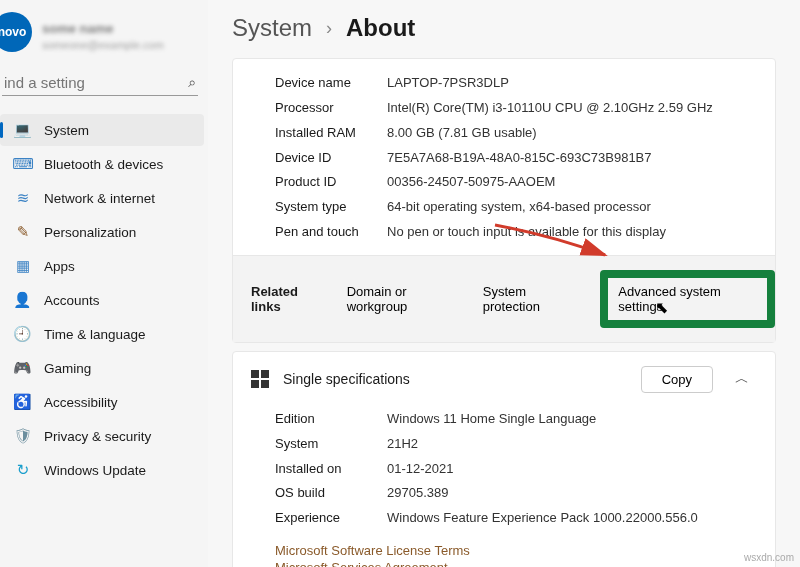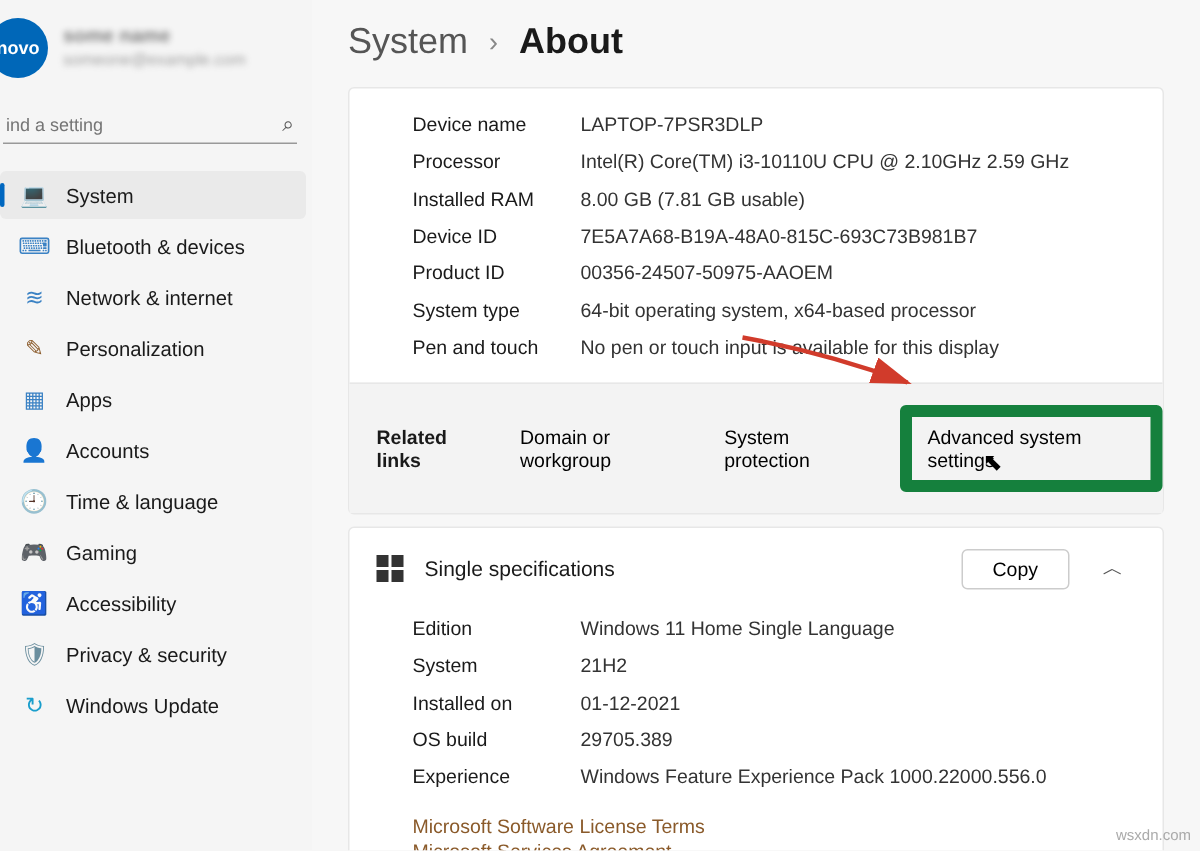--- a/index.html
+++ b/index.html
@@ -1,25 +1,25 @@
 <!DOCTYPE html>
 <html><head>
 <meta charset="utf-8">
 <style>
 * { box-sizing: border-box; margin: 0; padding: 0; }
 body { font-family: "Segoe UI", sans-serif; font-size: 13px; color: #1a1a1a; background: #f5f5f5; width: 800px; height: 567px; overflow: hidden; position: relative; }
 .layout { display: flex; height: 100%; }
 .sidebar { width: 208px; background: #f5f5f5; padding: 8px 0 0 0; flex-shrink: 0; }
-.profile { display: flex; align-items: center; gap: 10px; padding: 4px 10px 18px 0; }
+.profile { display: flex; align-items: flex-end; gap: 10px; padding: 4px 10px 18px 0; }
 .avatar { width: 40px; height: 40px; border-radius: 50%; background: #0067b8; color: #fff; display: flex; align-items: center; justify-content: center; font-size: 12px; font-weight: 600; margin-left: -8px; }
 .profile-text { filter: blur(2.2px); opacity: 0.55; line-height: 1.3; }
 .profile-text .name { font-weight: 600; }
 .profile-text .email { font-size: 11px; color: #555; }
 .search { display: flex; align-items: center; border-bottom: 1px solid #999; margin: 0 10px 18px 2px; padding: 4px 2px; }
-.search input { border: none; background: transparent; outline: none; font-size: 12px; flex: 1; width: 100%; }
+.search input { border: none; background: transparent; outline: none; font-size: 15px; flex: 1; width: 100%; }
 .search .mag { color: #555; font-size: 14px; }
 .nav { display: flex; flex-direction: column; }
 .nav-item { display: flex; align-items: center; gap: 12px; padding: 7px 8px 7px 14px; cursor: pointer; font-size: 13.5px; border-radius: 4px; margin: 0 4px 2px 0; position: relative; }
 .nav-item.selected { background: #eaeaea; }
 .nav-item.selected::before { content: ""; position: absolute; left: 0; top: 8px; bottom: 8px; width: 3px; background: #0067c0; border-radius: 2px; }
 .nav-item .ic { width: 18px; display: flex; justify-content: center; font-size: 15px; }
 .main { flex: 1; padding: 14px 24px 0 24px; overflow: hidden; background: #f7f7f7; }
 .breadcrumb { display: flex; align-items: center; gap: 14px; font-size: 24px; margin-bottom: 16px; }
 .breadcrumb .sys { color: #555; font-weight: 400; }
 .breadcrumb .chev { color: #888; font-size: 18px; }

